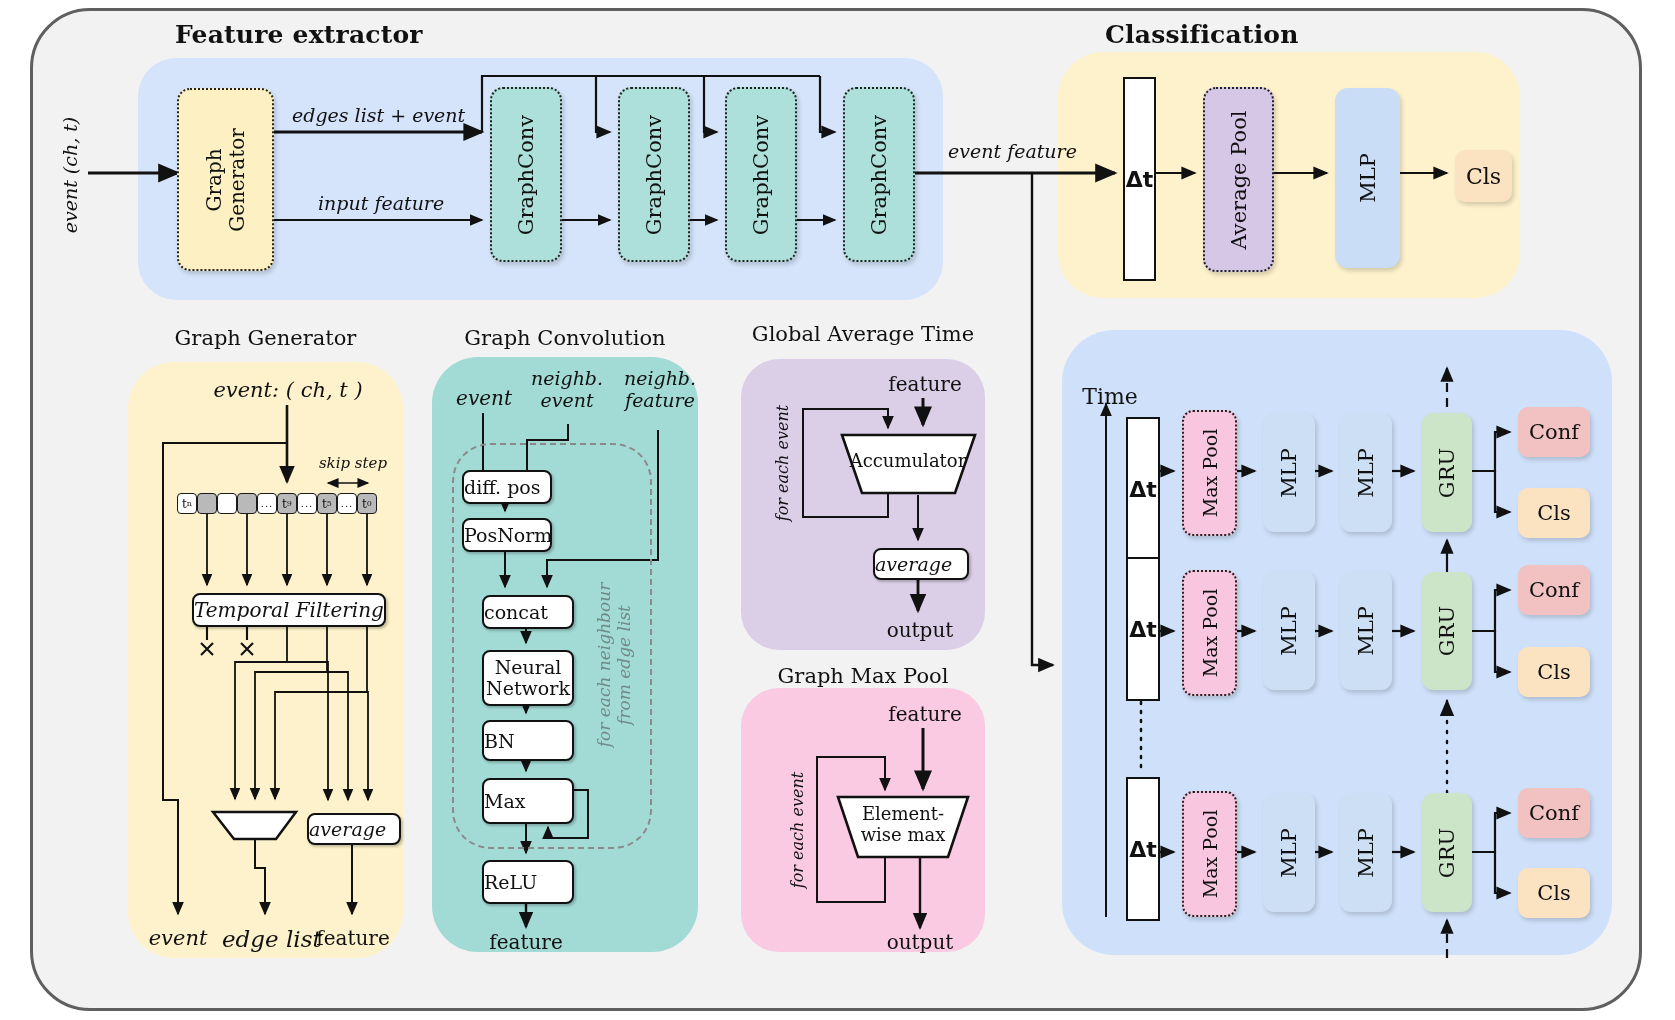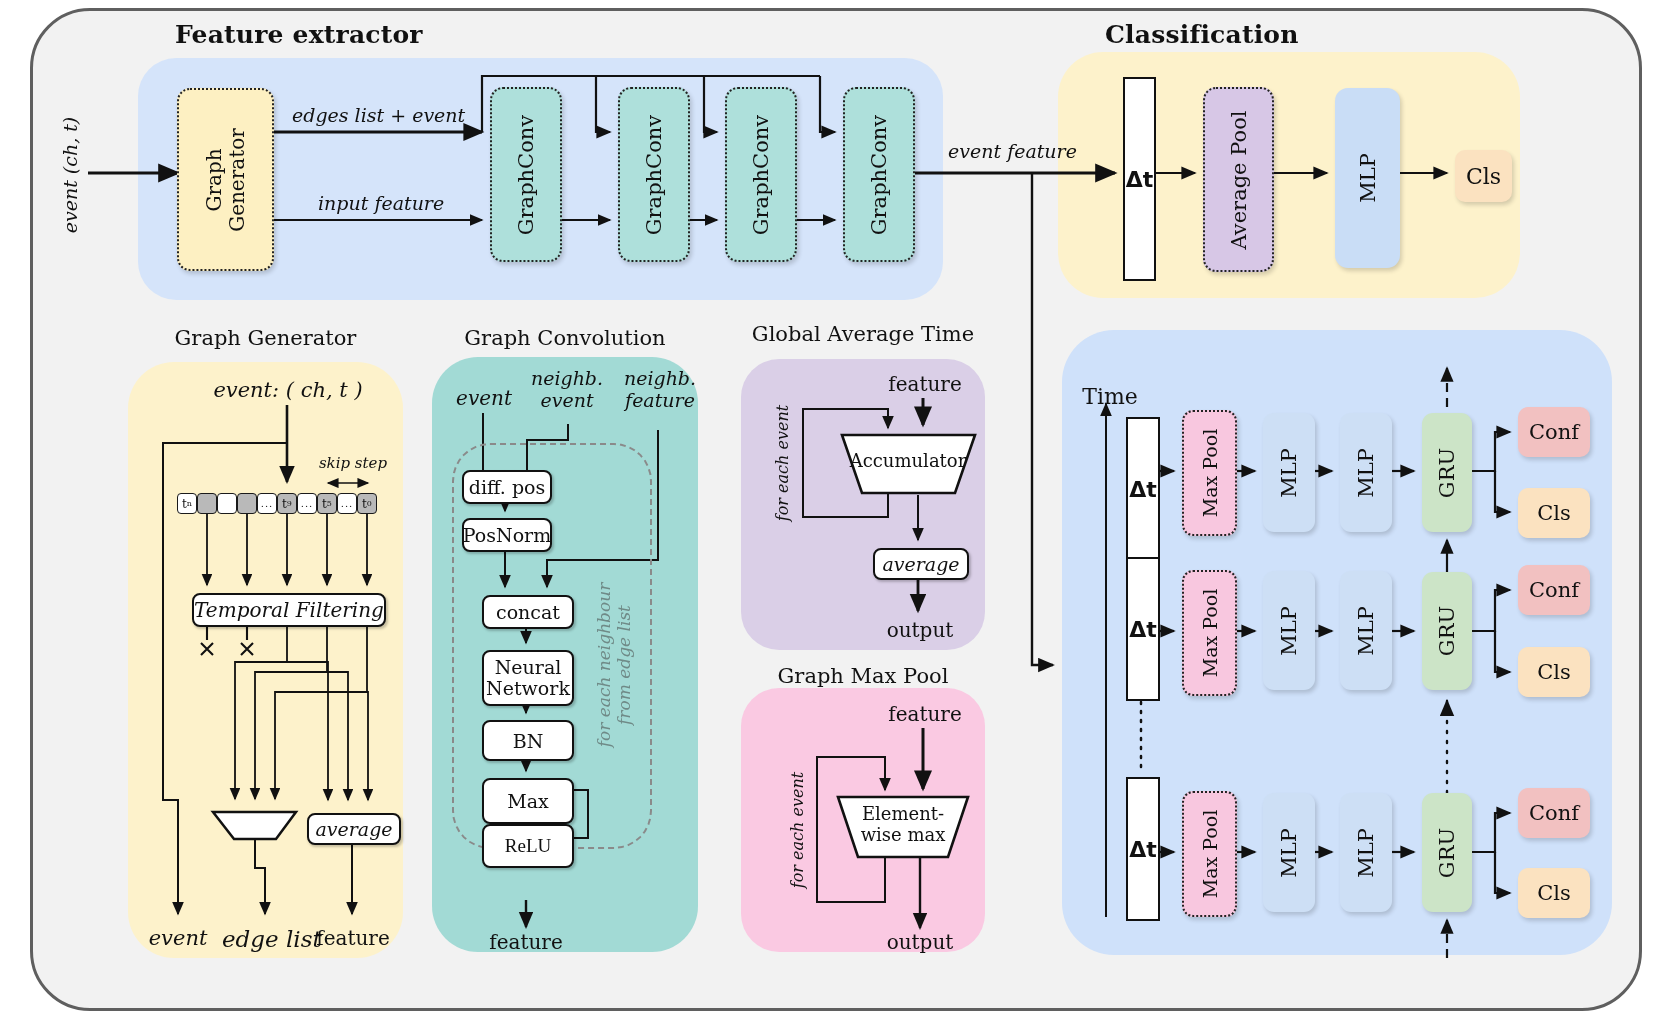--- a/index.html
+++ b/index.html
@@ -7,21 +7,21 @@
           font-family:"DejaVu Serif", serif;color:#111;}
   .panel{position:absolute;background:#f2f2f2;border:3px solid #5f5f5f;border-radius:60px;}
   .container{position:absolute;border-radius:38px;}
   .title{position:absolute;font-weight:bold;font-size:25px;letter-spacing:.2px;}
   .subtitle{position:absolute;font-size:21px;text-align:center;}
   .lbl{position:absolute;font-style:italic;font-size:19px;white-space:nowrap;}
   .lblc{text-align:center;}
   .box{position:absolute;border-radius:13px;box-shadow:2px 3px 4px rgba(0,0,0,.16);}
   .dot{border:2.5px dotted #222;}
   .opbox{position:absolute;background:#fff;border:2.3px solid #111;border-radius:8px;
-         display:flex;align-items:center;justify-content:center;text-align:center;
+         display:flex;align-items:center;justify-content:flex-start;text-align:center;
          font-size:19px;box-shadow:1.5px 2px 2.5px rgba(0,0,0,.22);}
   .vwrap{position:absolute;}
   .vtext{position:absolute;left:50%;top:50%;transform:translate(-50%,-50%) rotate(-90deg);
          white-space:nowrap;font-size:21px;}
   .vtextwrap{position:absolute;left:50%;top:50%;transform:translate(-50%,-50%) rotate(-90deg);
          white-space:normal;text-align:center;font-size:20px;line-height:1.15;}
   .hctext{position:absolute;display:flex;align-items:center;justify-content:center;text-align:center;}
   .dt{position:absolute;background:#fff;border:2.2px solid #111;display:flex;align-items:center;
       justify-content:center;font-family:"DejaVu Sans",sans-serif;font-weight:bold;font-size:22px;}
   .cell{position:absolute;width:20px;height:21px;border:1.6px solid #1a1a1a;border-radius:4px;
@@ -249,21 +249,21 @@
     </div>
   <div class="opbox z3" style="left:482px;top:650px;width:88px;height:52px;line-height:1.1;">
       <span>Neural Network</span>
     </div>
   <div class="opbox z3" style="left:482px;top:720px;width:88px;height:37px;">
       <span>BN</span>
     </div>
   <div class="opbox z3" style="left:482px;top:778px;width:88px;height:42px;">
       <span>Max</span>
     </div>
-  <div class="opbox z3" style="left:482px;top:824px;width:88px;height:40px;font-family:Liberation Serif, serif;">
+  <div class="opbox z3" style="left:482px;top:860px;width:88px;height:40px;">
       <span>ReLU</span>
     </div>
   <div class="hctext z3" style="left:488px;top:930px;width:76px;font-size:20px;">feature</div>
 
   <div class="hctext z3" style="left:885px;top:372px;width:80px;font-size:20px;">feature</div>
   <div class="hctext z4" style="left:848px;top:450px;width:120px;font-size:18px;">Accumulator</div>
   <div class="vwrap z3" style="left:757px;top:405px;width:50px;height:115px;">
     <span class="vtext" style="font-style:italic;font-size:16px;">for each event</span>
   </div>
   <div class="opbox z3" style="left:873px;top:548px;width:92px;height:28px;font-style:italic;">

